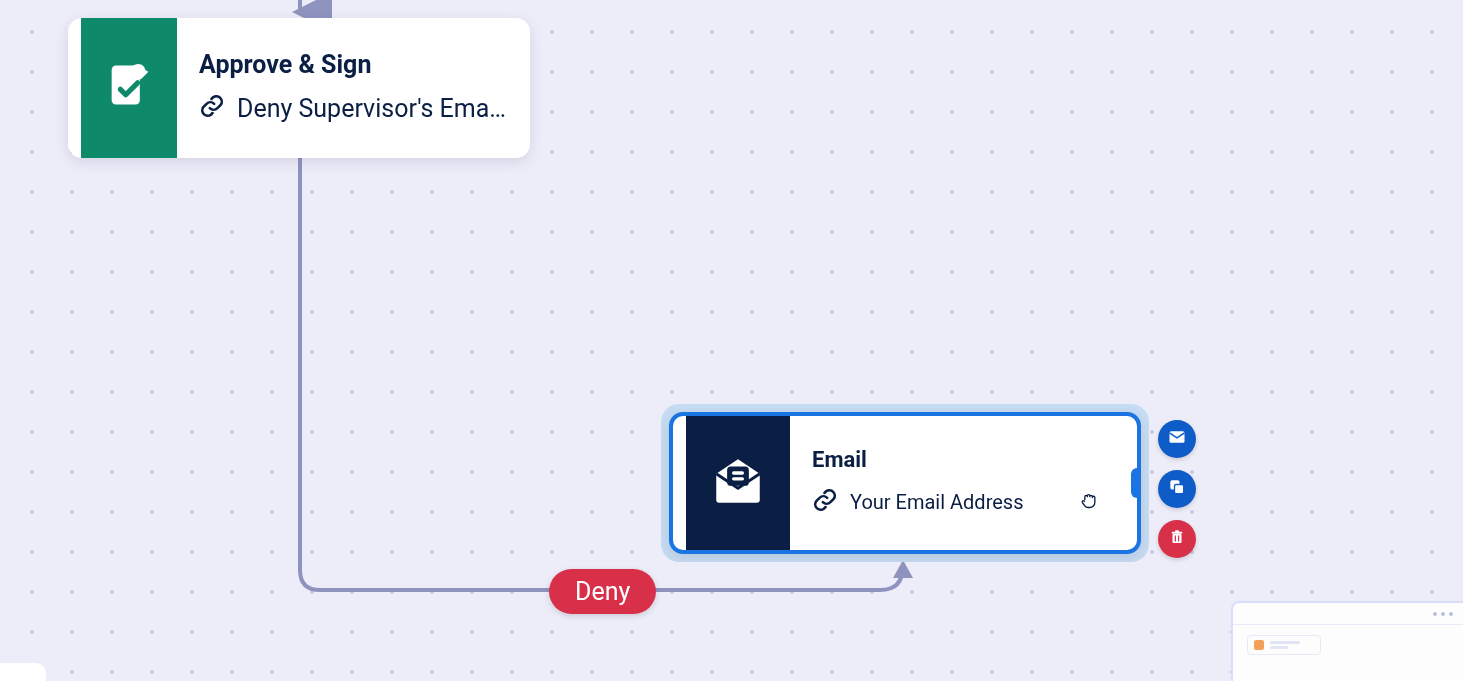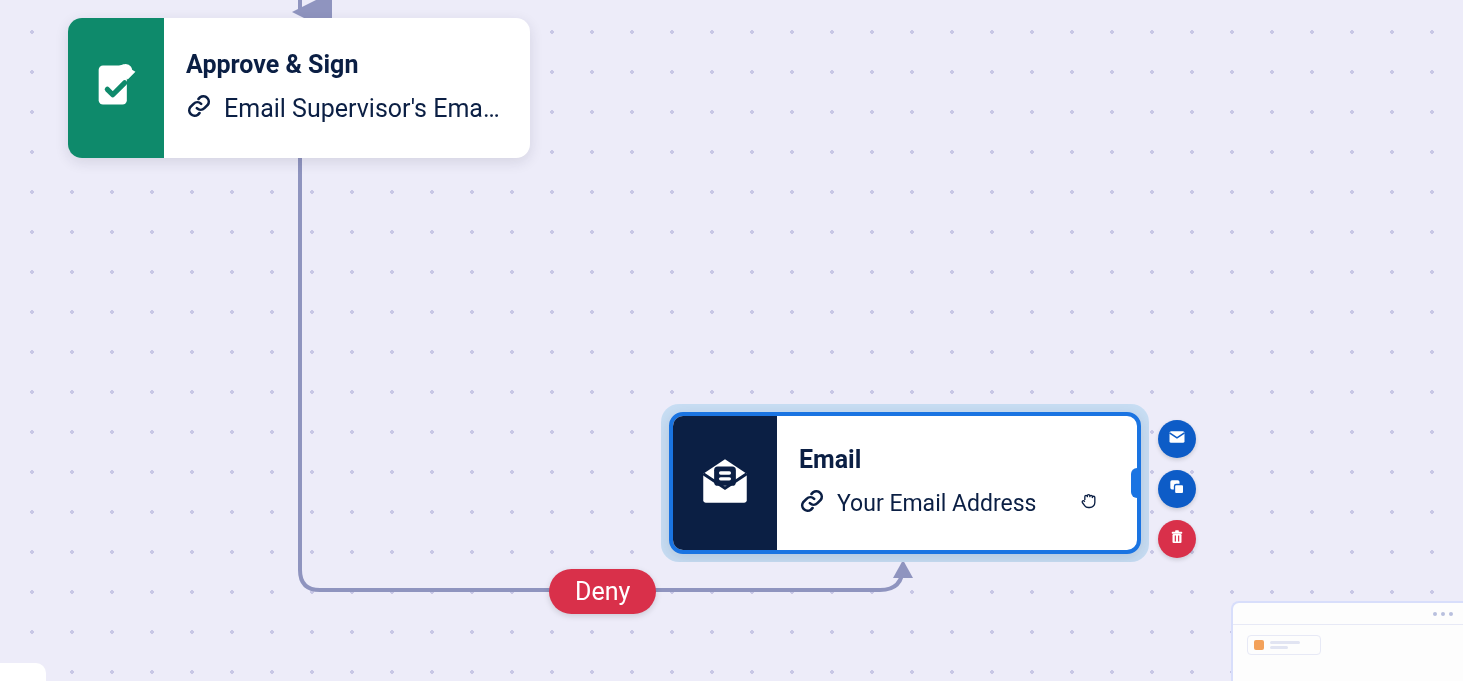--- a/index.html
+++ b/index.html
@@ -29,20 +29,21 @@
   }
 
   
   .node {
     position: absolute;
     display: flex;
     border-radius: 14px;
     background: #fff;
     box-shadow: 0 4px 14px rgba(30,30,60,0.12);
     overflow: hidden;
+    padding-left: 13px;
   }
   .node .icon-col {
     width: 96px;
     display: flex;
     align-items: center;
     justify-content: center;
     flex-shrink: 0;
   }
   .node .content-col {
     padding: 18px 22px 18px 22px;
@@ -99,22 +100,22 @@
     border: 4px solid #1a74e2;
     border-radius: 14px;
     display: flex;
     background: #fff;
     overflow: hidden;
   }
   .node.email-inner .icon-col {
     width: 104px;
     background: #0b1f44;
   }
-  .node.email-inner .title { font-size: 25px; }
-  .node.email-inner .detail-row { font-size: 23px; gap: 12px; }
+  .node.email-inner .title { font-size: 22px; }
+  .node.email-inner .detail-row { font-size: 20px; gap: 12px; }
 
   
   .sel-handle {
     position: absolute;
     right: -6px;
     top: 50%;
     transform: translateY(-50%);
     width: 12px;
     height: 30px;
     background: #1a74e2;
@@ -260,21 +261,21 @@
     </div>
     <div class="content-col">
       <div class="title">Approve &amp; Sign</div>
       <div class="detail-row">
         <span>
           <svg width="26" height="26" viewBox="0 0 24 24" fill="none">
             <path d="M10 14a5 5 0 0 0 7 0l3-3a5 5 0 0 0-7-7l-1.5 1.5" stroke="#0b1f44" stroke-width="2.4" stroke-linecap="round"></path>
             <path d="M14 10a5 5 0 0 0-7 0l-3 3a5 5 0 0 0 7 7l1.5-1.5" stroke="#0b1f44" stroke-width="2.4" stroke-linecap="round"></path>
           </svg>
         </span>
-        <span class="detail-text">Email Supervisor's Ema…</span>
+        <span class="detail-text">Deny Supervisor's Ema…</span>
       </div>
     </div>
   </div>
 
   <div class="node email-wrap">
     <div class="node email-inner">
       <div class="icon-col">
         <span>
           <svg width="58" height="58" viewBox="0 0 24 24" fill="none">
             <path d="M3 9 L12 3 L21 9 V20 A1 1 0 0 1 20 21 H4 A1 1 0 0 1 3 20 Z" fill="#ffffff"></path>

